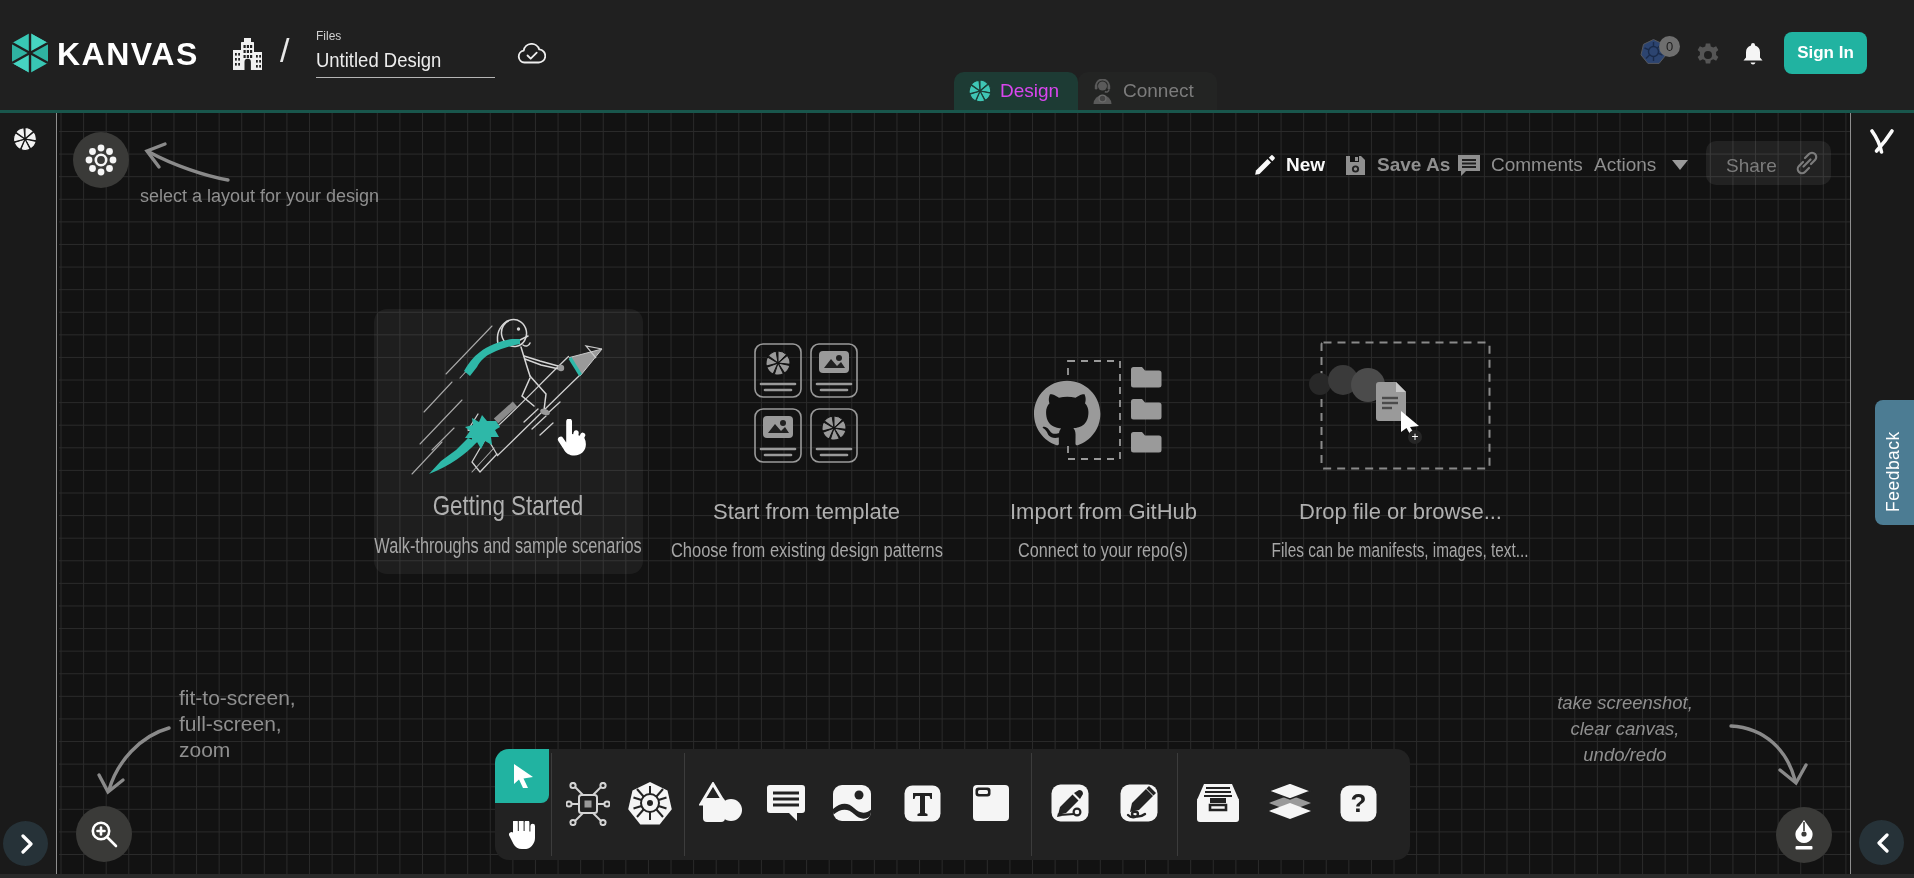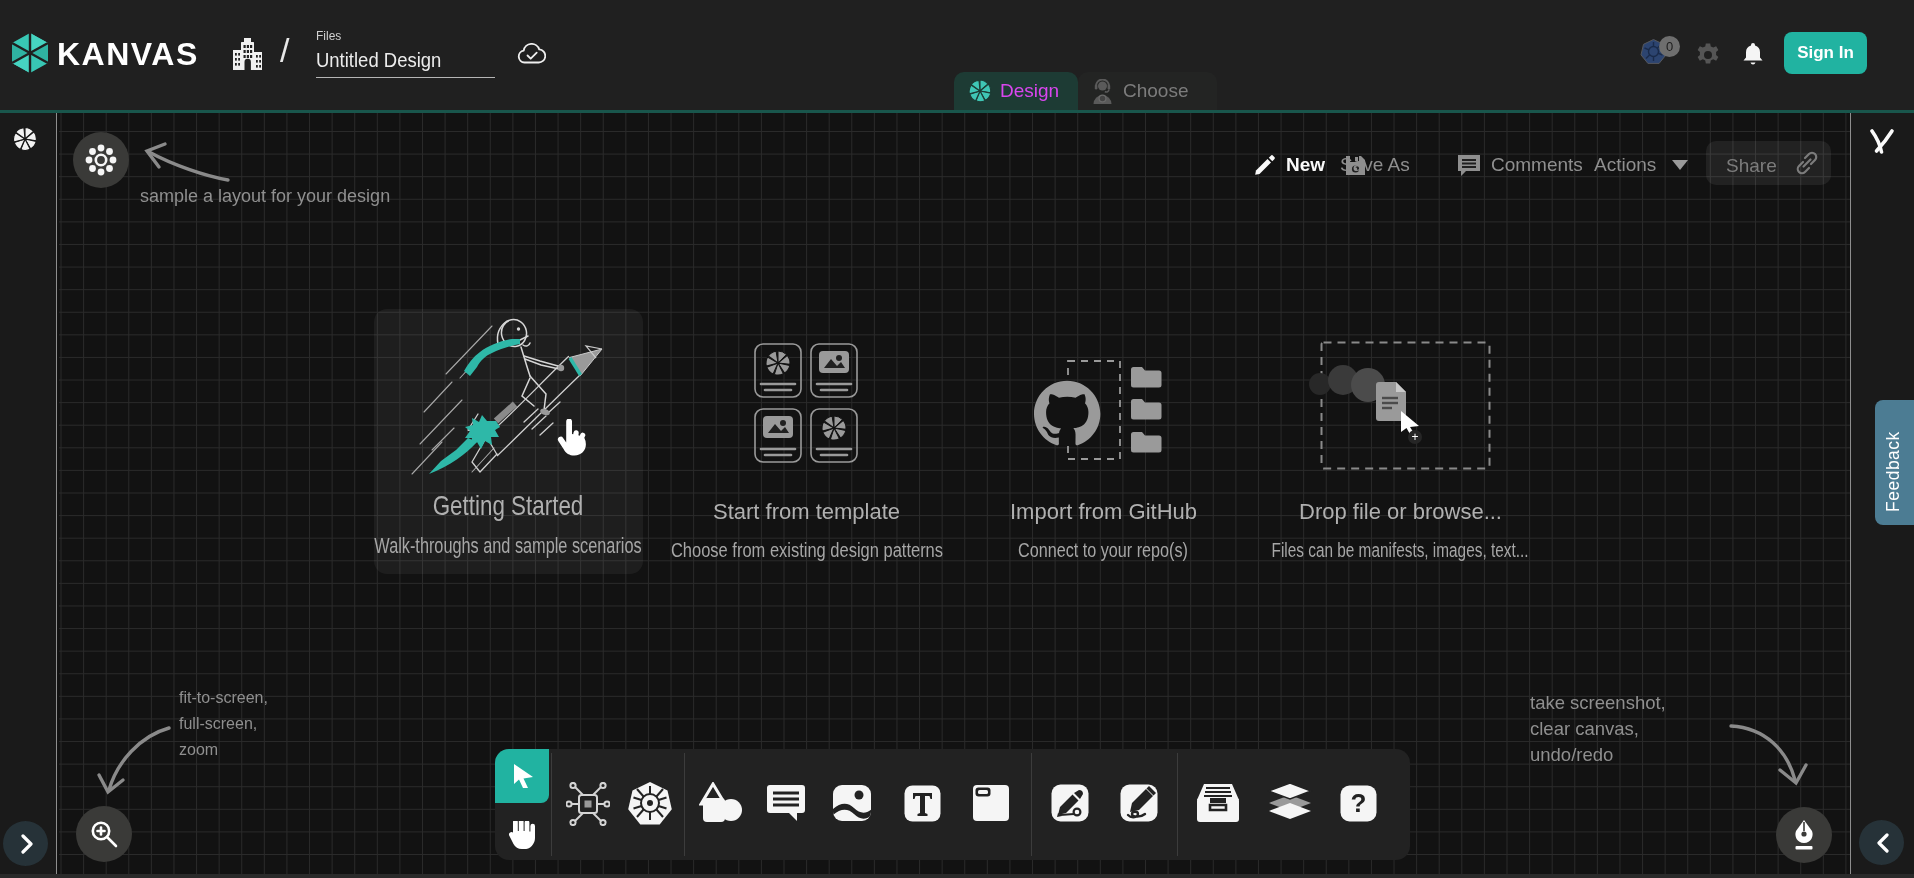--- a/index.html
+++ b/index.html
@@ -42,22 +42,22 @@
   background-image:
     linear-gradient(to right, #2a2a2a 1px, transparent 1px),
     linear-gradient(to bottom, #2a2a2a 1px, transparent 1px);
   background-size:22.6px 22.6px;
   background-position:1.5px 18px;
 }
 
 
 .hint { color:#8f8f8f; }
 #hint-layout { position:absolute; left:140px; top:186px; font-size:18px; }
-#hint-bl { position:absolute; left:179px; top:685px; font-size:16px; line-height:26px; }
-#hint-br { position:absolute; left:1530px; top:690px; width:190px; font-size:18.5px; line-height:26px; text-align:left; }
+#hint-bl { position:absolute; left:179px; top:685px; font-size:21px; line-height:26px; }
+#hint-br { position:absolute; left:1530px; top:690px; width:190px; font-size:18.5px; line-height:26px; text-align:center;font-style:italic; }
 
 
 .gcirc { position:absolute; border-radius:50%; background:#3a3a38; }
 .bcirc { position:absolute; border-radius:50%; background:#263238; }
 .actlabel { position:absolute; top:154px; font-size:19px; color:#8f8f8f;text-align:center; }
 #share-btn { position:absolute; left:1706px; top:141px; width:125px; height:44px; background:rgba(255,255,255,0.07); border-radius:10px; }
 
 
 #card-gs { position:absolute; left:374px; top:309px; width:269px; height:265px; background:rgba(255,255,255,0.05); border-radius:13px; }
 .card-title { position:absolute; font-size:22px; color:#b0b0b0; text-align:center; white-space:nowrap; }
@@ -144,21 +144,21 @@
     <div id="tab-operate" class="tab">
       <svg width="25" height="25" viewBox="0 0 25 25" fill="#5a5a5a" style="margin-left:12px">
         <circle cx="12.5" cy="7" r="4.5"></circle>
         <path d="M3.5 25 a9 9 0 0 1 18 0 z"></path>
         <path d="M6 7 a6.5 6.5 0 0 1 13 0" fill="none" stroke="#5a5a5a" stroke-width="2"></path>
         <rect x="4.8" y="5.5" width="2.6" height="5" rx="1.3"></rect>
         <rect x="17.6" y="5.5" width="2.6" height="5" rx="1.3"></rect>
         <path d="M18.9 10.5 a2.5 2.5 0 0 1 -4 2" fill="none" stroke="#5a5a5a" stroke-width="1.6"></path>
         <circle cx="12.5" cy="19.5" r="3.4" fill="#434343" stroke="#6a6a6a" stroke-width="1.2"></circle>
       </svg>
-      <span>Choose</span>
+      <span>Connect</span>
     </div>
     <svg id="hdr-k8s" class="abs" width="27" height="27" viewBox="0 0 27 27">
       <polygon points="13.5,0.5 23.5,5.3 26,15.9 19.1,24.4 7.9,24.4 1,15.9 3.5,5.3" fill="#2c4470" stroke="#55575c" stroke-width="1"></polygon>
       <g stroke="#1a2b4a" stroke-width="1.4" fill="none">
         <circle cx="13.5" cy="12.5" r="5"></circle>
         <line x1="13.5" y1="3" x2="13.5" y2="7.5"></line>
         <line x1="13.5" y1="17.5" x2="13.5" y2="22"></line>
         <line x1="4.5" y1="9" x2="9" y2="10.8"></line>
         <line x1="18" y1="14.2" x2="22.5" y2="16"></line>
         <line x1="6" y1="19.5" x2="9.8" y2="15.8"></line>
@@ -206,33 +206,33 @@
     <circle cx="8.5" cy="8.5" r="3.4"></circle>
       <circle cx="25.5" cy="8.5" r="3.4"></circle>
     <circle cx="8.5" cy="25.5" r="3.4"></circle>
       <circle cx="25.5" cy="25.5" r="3.4"></circle>
     <circle cx="17" cy="17" r="5.2" fill="none" stroke="#f5f5f5" stroke-width="2.6"></circle>
   </svg>
   <svg class="abs" width="110" height="70" viewBox="0 0 110 70" style="left:135px; top:140px;" fill="none" stroke="#8a8a8a" stroke-width="3.4" stroke-linecap="round">
     <path d="M93 40 C 70 36 38 25 14 12"></path>
     <path d="M30 4 L12 11 L24 27"></path>
   </svg>
-  <div id="hint-layout" class="hint">sample a layout for your design</div>
+  <div id="hint-layout" class="hint">select a layout for your design</div>
 
   <svg class="abs" width="24" height="24" viewBox="0 0 24 24" style="left:1253px; top:153px;" fill="#fafafa">
     <path d="M3 17.5 L14.5 6 L18 9.5 L6.5 21 L2.2 21.8 Z"></path>
     <path d="M15.8 4.7 L17.8 2.7 a1.6 1.6 0 0 1 2.3 0 l1.2 1.2 a1.6 1.6 0 0 1 0 2.3 L19.3 8.2 Z"></path>
   </svg>
   <div class="actlabel" style="left:1286px; color:#fafafa; font-weight:bold;">New</div>
   <svg class="abs" width="23" height="23" viewBox="0 0 23 23" style="left:1344px; top:154px;" fill="#8f8f8f">
     <path d="M2 2 h15 l4 4 v15 h-19 z M6 2 v6 h9 v-6 z M11 3 h3 v4 h-3 z"></path>
     <circle cx="11.5" cy="15" r="3.6" fill="#202020"></circle>
     <circle cx="11.5" cy="15" r="1.7" fill="#8f8f8f"></circle>
   </svg>
-  <div class="actlabel" style="left:1340px;">Save As</div>
+  <div class="actlabel" style="left:1377px;font-weight:bold;">Save As</div>
   <svg class="abs" width="24" height="23" viewBox="0 0 24 23" style="left:1457px; top:154px;" fill="#8f8f8f">
     <path d="M1 1 h22 v16 h-14 l-5 5 v-5 h-3 z"></path>
     <g stroke="#202020" stroke-width="2">
       <line x1="5" y1="6" x2="19" y2="6"></line>
         <line x1="5" y1="9.5" x2="19" y2="9.5"></line>
         <line x1="5" y1="13" x2="19" y2="13"></line>
     </g>
   </svg>
   <div class="actlabel" style="left:1491px;">Comments</div>
   <div class="actlabel" style="left:1594px;">Actions</div>

